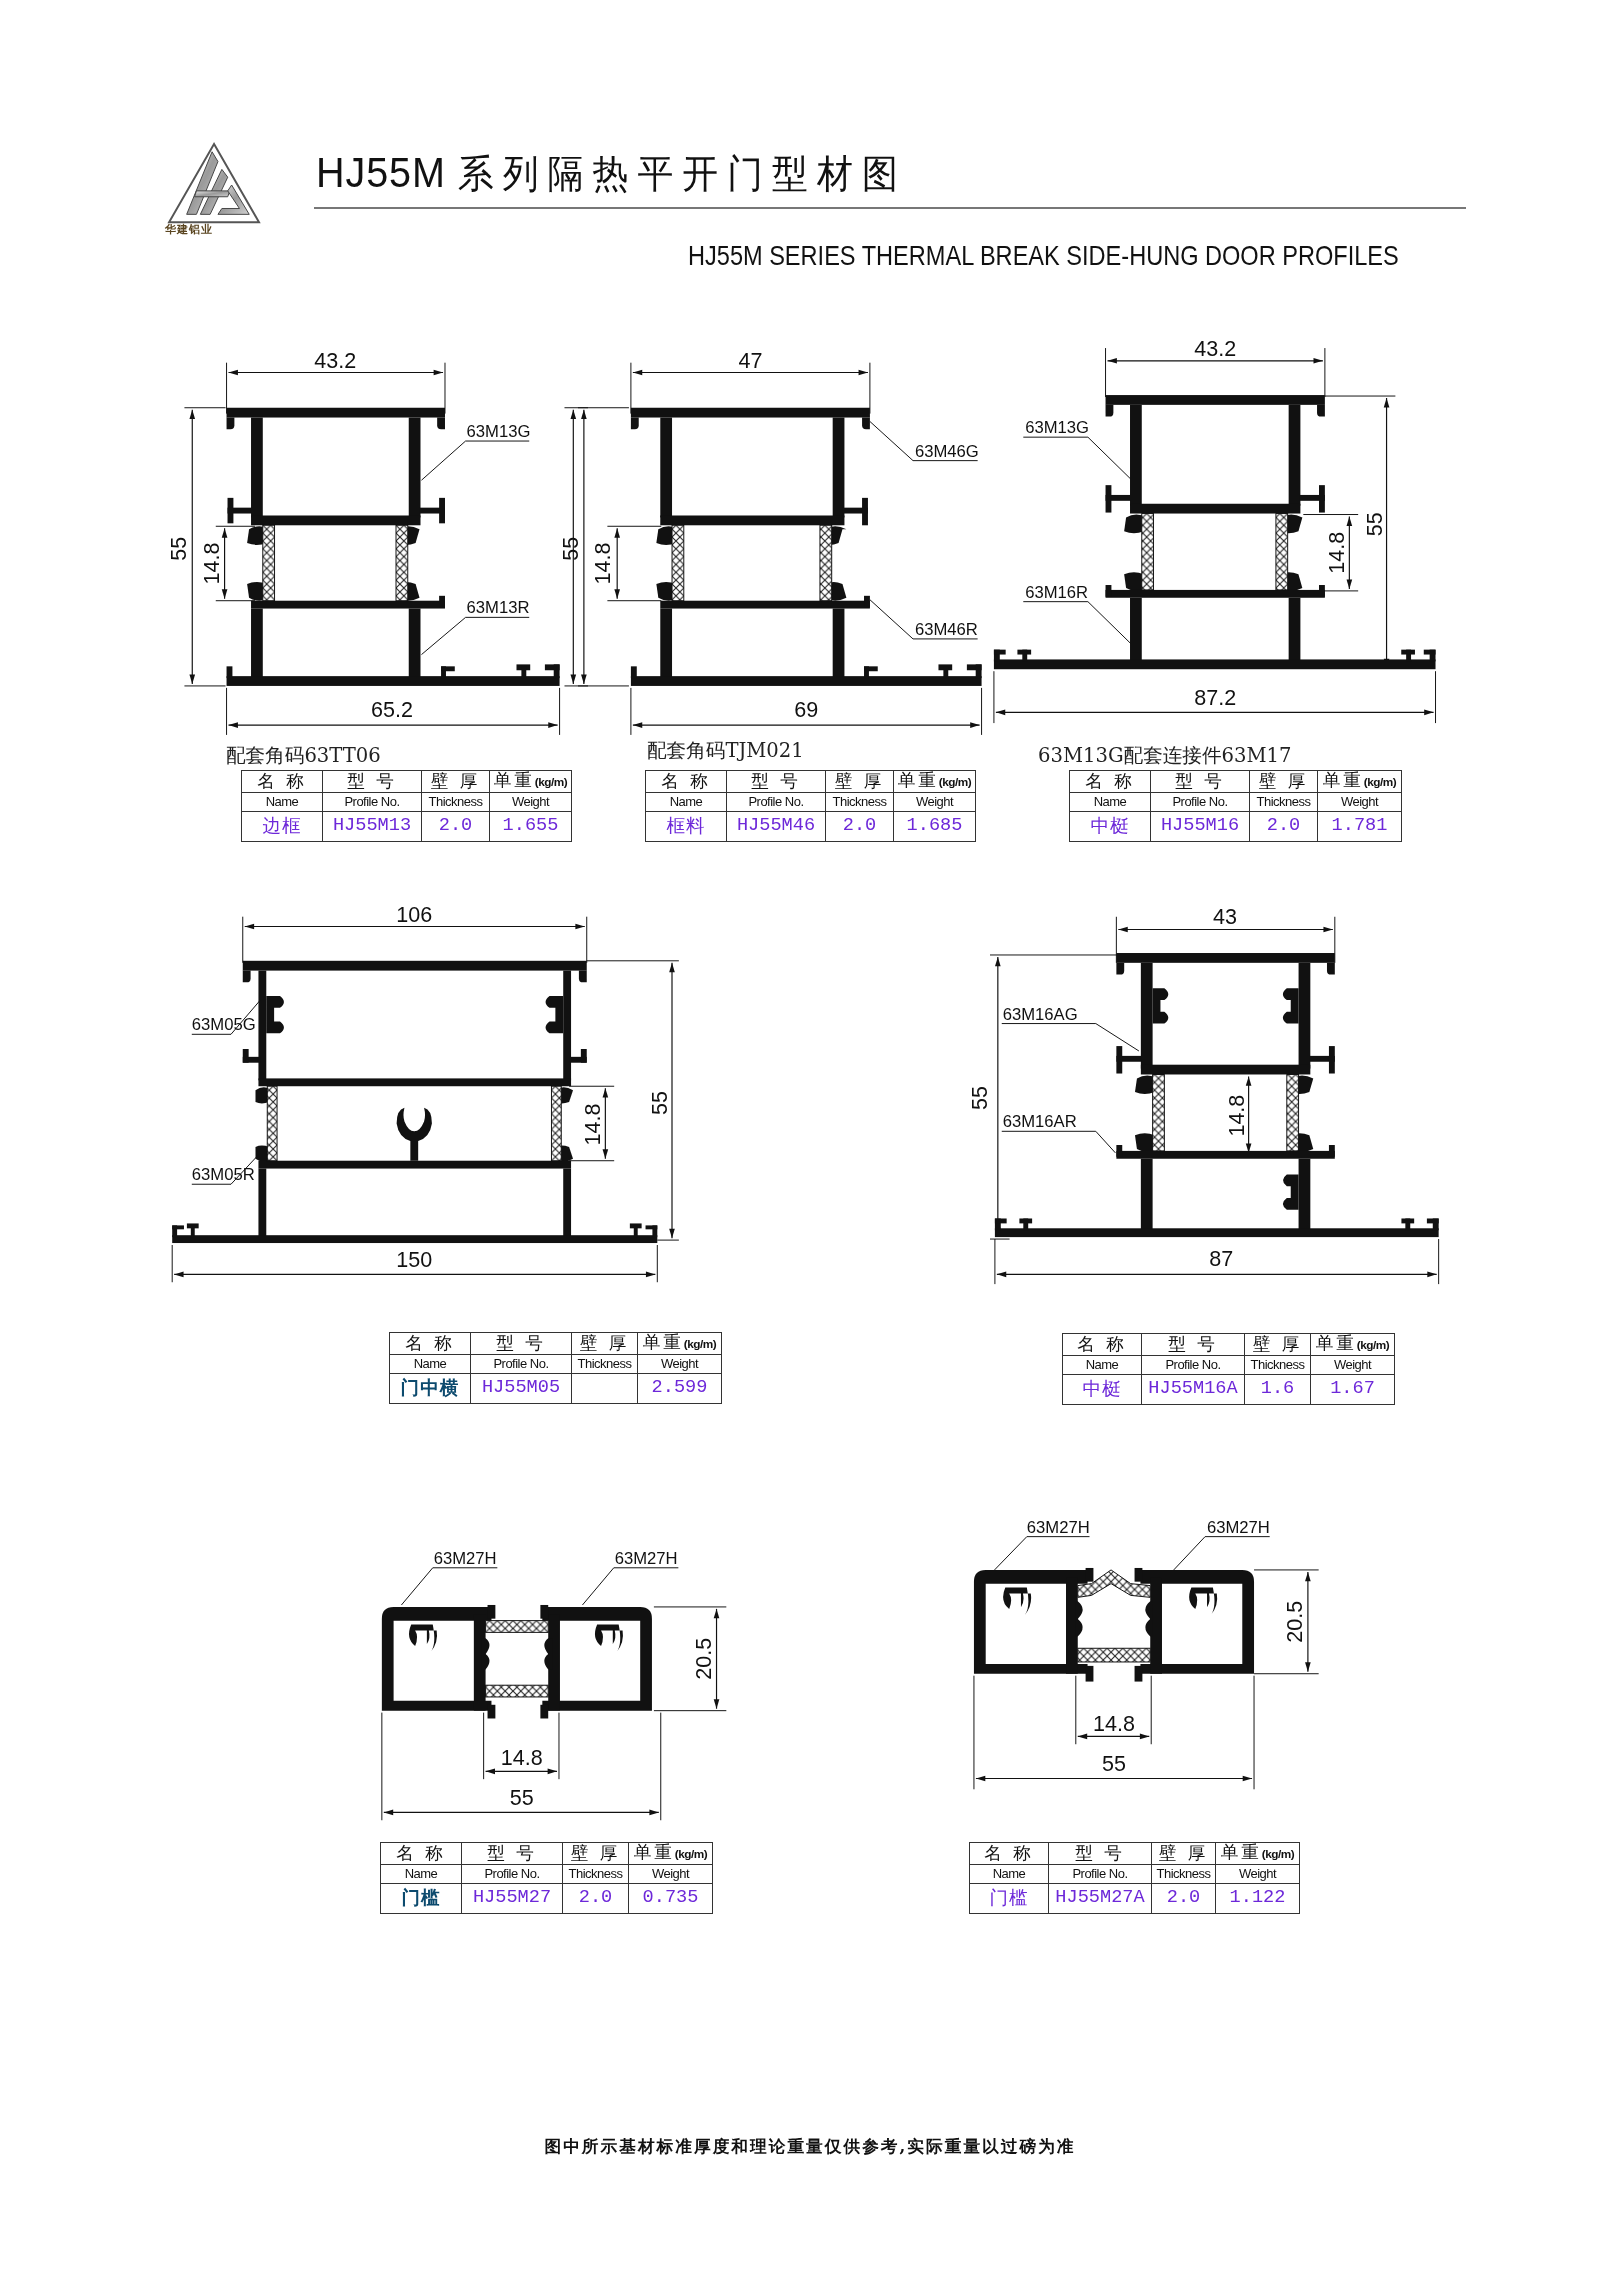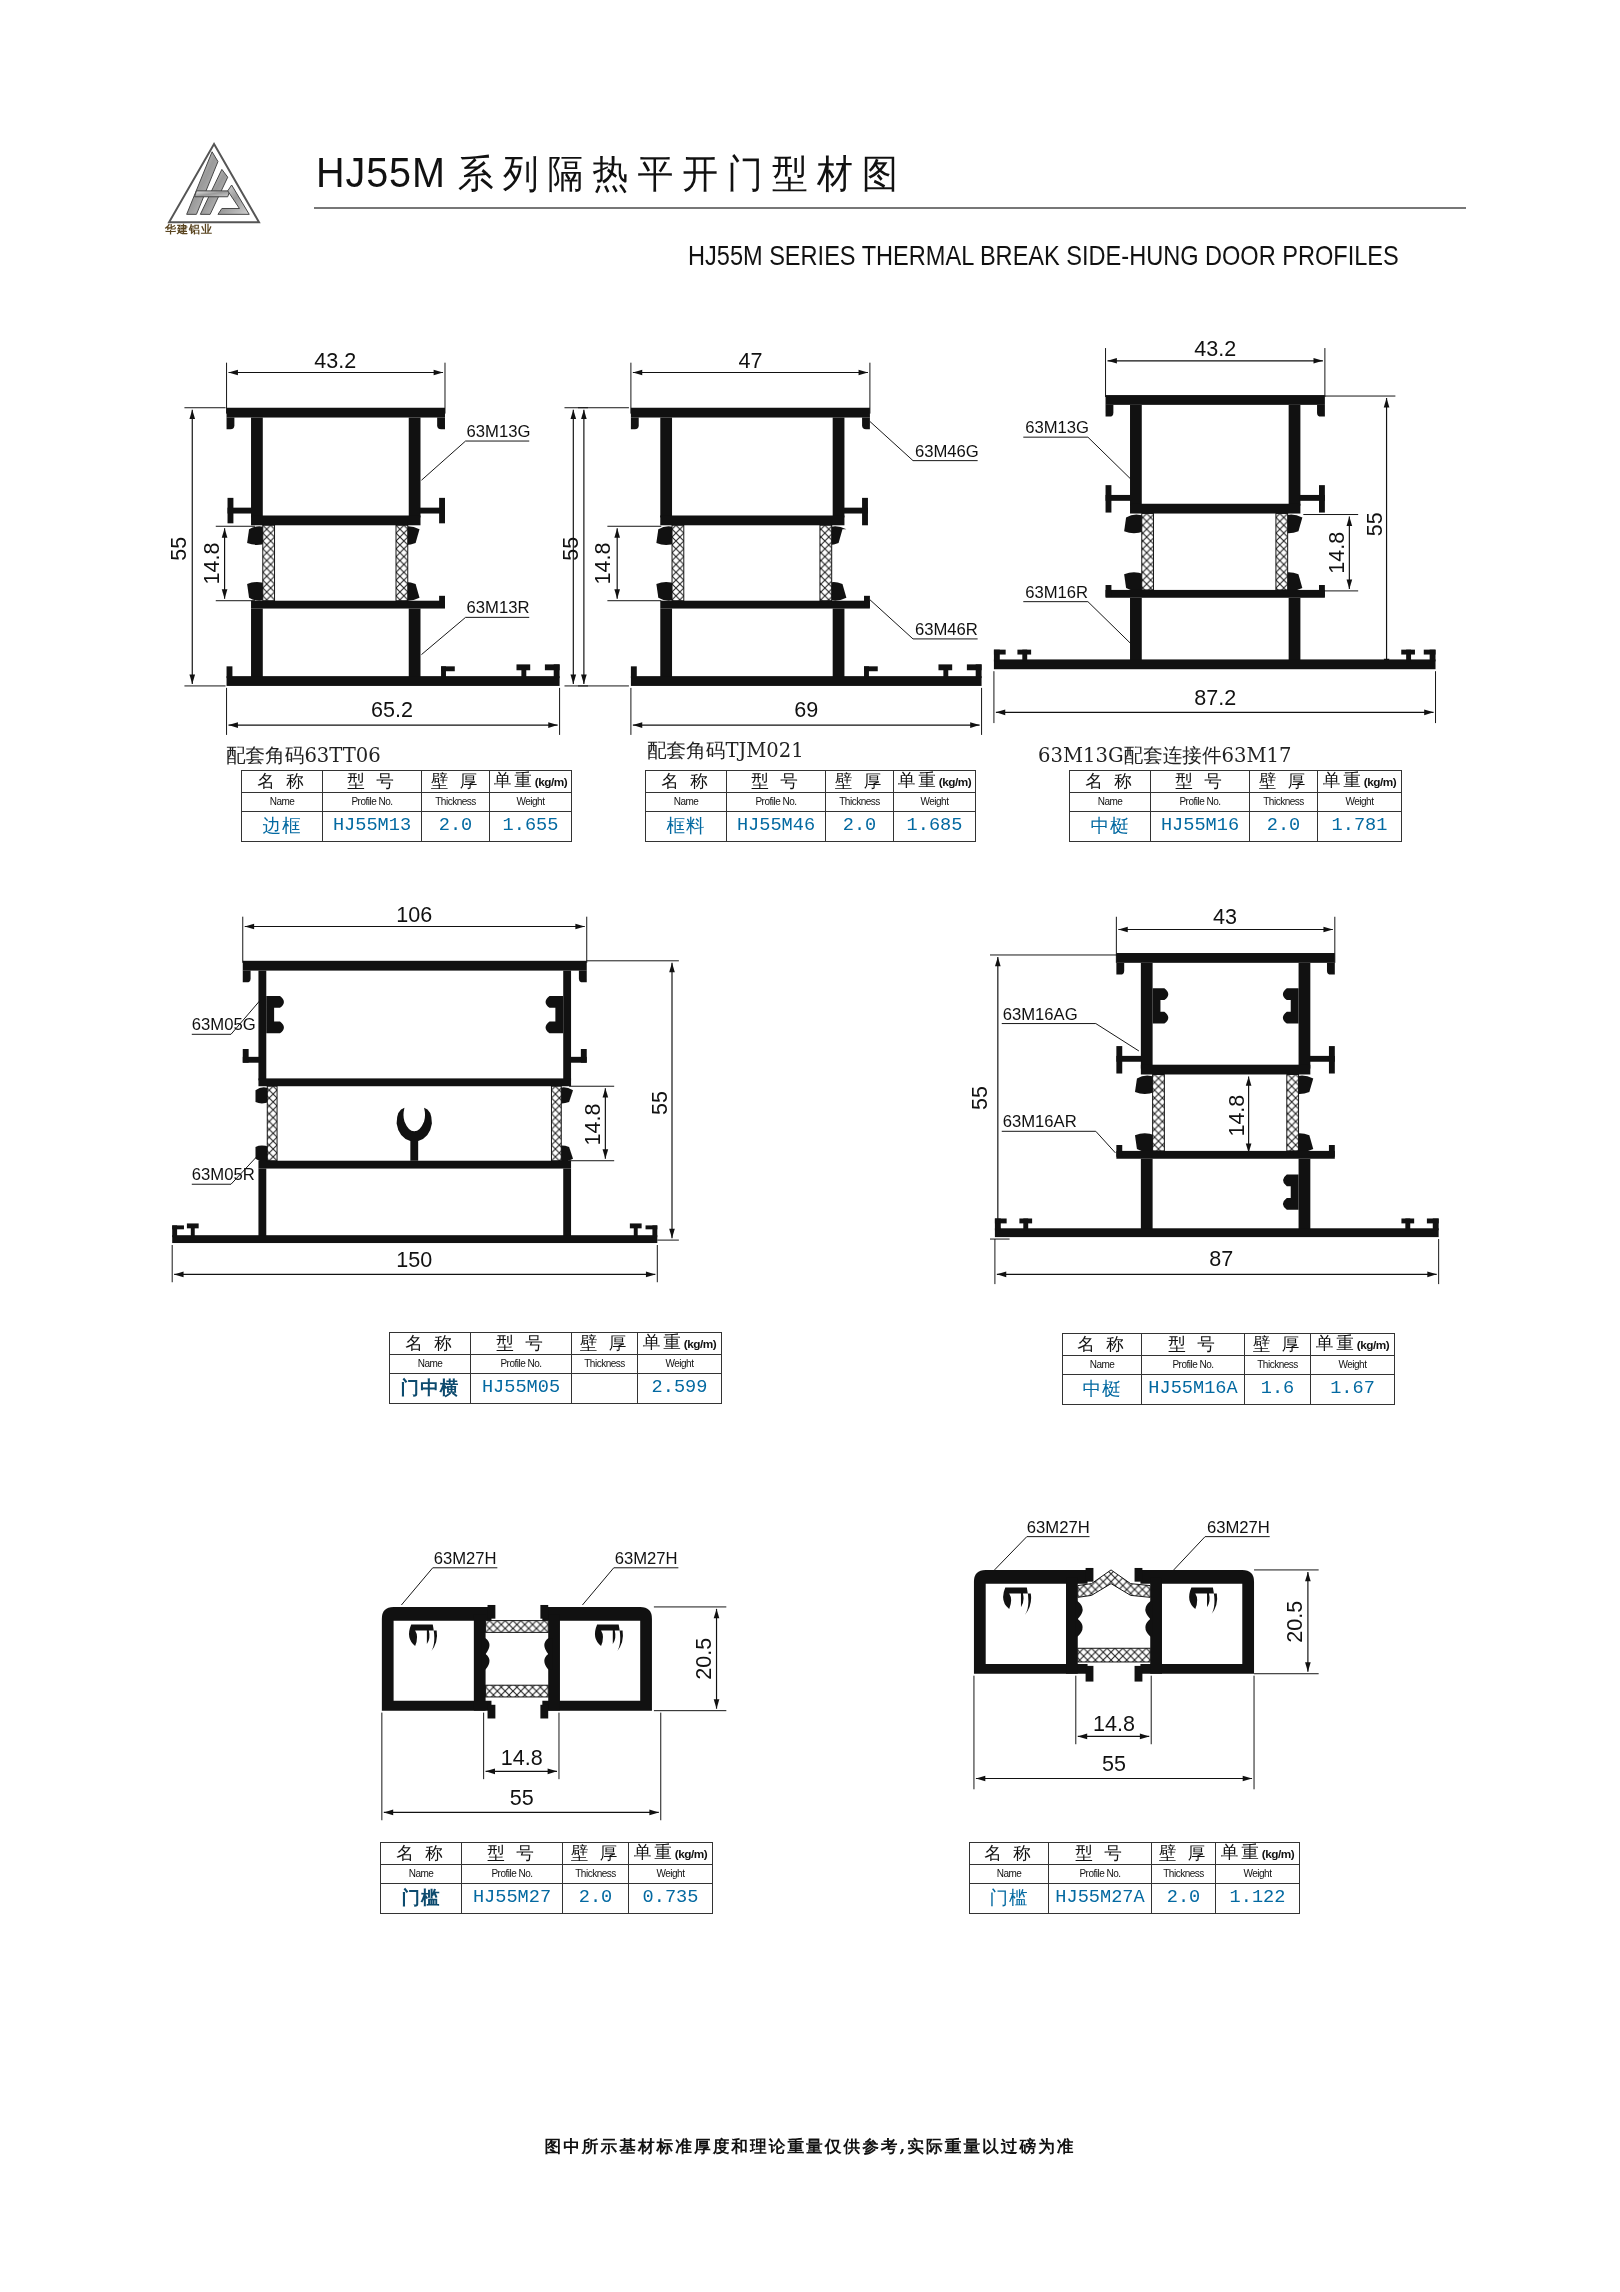--- a/index.html
+++ b/index.html
@@ -13,23 +13,23 @@
            font-family:"Liberation Sans", sans-serif; transform:scaleX(0.92); transform-origin:left; }
   .title .cn { font-family:"DejaVu Serif", serif; letter-spacing:9.8px; font-size:39px; }
   .title-rule { left:314px; top:207px; width:1152px; height:2px; background:#777; }
   .subtitle { left:688px; top:240px; font-size:27.4px; white-space:nowrap;
               transform:scaleX(0.86); transform-origin:left; }
   svg.drawing { position:absolute; overflow:visible; }
   .caption { font-family:"DejaVu Serif", serif; font-size:19.6px; white-space:nowrap; color:#222; }
   table.spec { position:absolute; border-collapse:collapse; font-size:15.7px; background:#fff; }
   table.spec td { border:1.6px solid #333; text-align:center; padding:0; line-height:18.6px; }
   table.spec .h1 { font-family:"DejaVu Serif", serif; font-size:17.6px; letter-spacing:2.9px; }
-  table.spec .h2 { font-family:"Liberation Sans", sans-serif; font-size:10px; letter-spacing:-0.5px;margin-top:25px; }
+  table.spec .h2 { font-family:"Liberation Sans", sans-serif; font-size:13px; letter-spacing:-0.5px;margin-top:25px; }
   table.spec .h1 .unit { font-family:"Liberation Sans", sans-serif; font-size:11.8px; font-weight:bold; letter-spacing:-0.5px;text-align:right; }
-  table.spec .val { font-family:"Liberation Mono", monospace; font-size:18.6px; height:29px; color:#0369a1; }
+  table.spec .val { font-family:"Liberation Mono", monospace; font-size:18.6px; height:29px; color:#6d28d9; }
   table.spec .val.name { font-family:"DejaVu Serif", serif; letter-spacing:1px; }
   table.spec .val.name.bold { font-family:"DejaVu Sans", sans-serif; font-weight:bold; color:#0c4a6e; }
   .footer { left:0; width:1620px; top:2135px; text-align:center; font-size:16.7px;
             font-family:"DejaVu Serif", serif; font-weight:bold; letter-spacing:2px; }
   .dimtext { font-family:"Liberation Sans", sans-serif; font-size:22px; fill:#111; }
   .lbltext { font-family:"Liberation Sans", sans-serif; font-size:17px; fill:#111; }
 </style>
 </head>
 <body>
 

